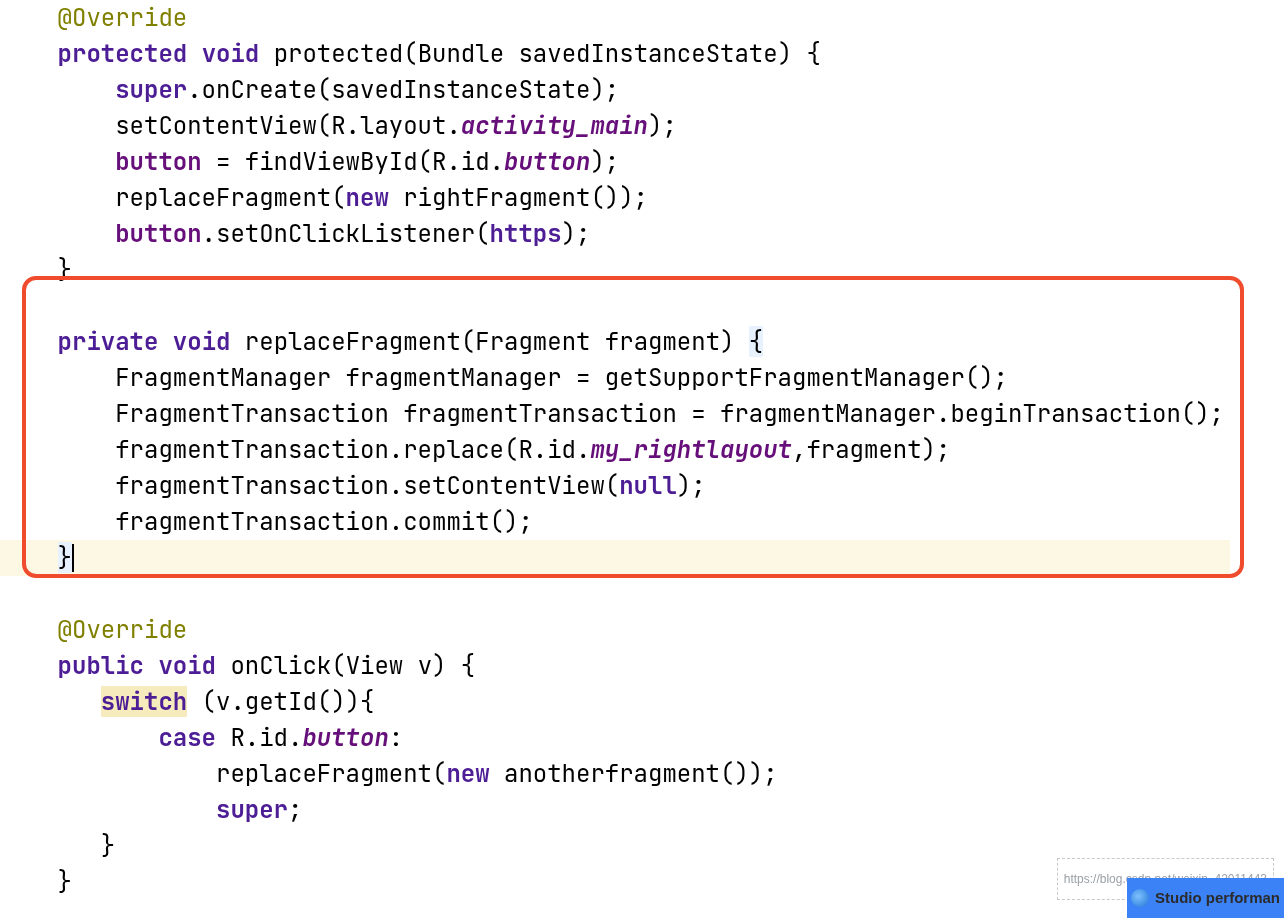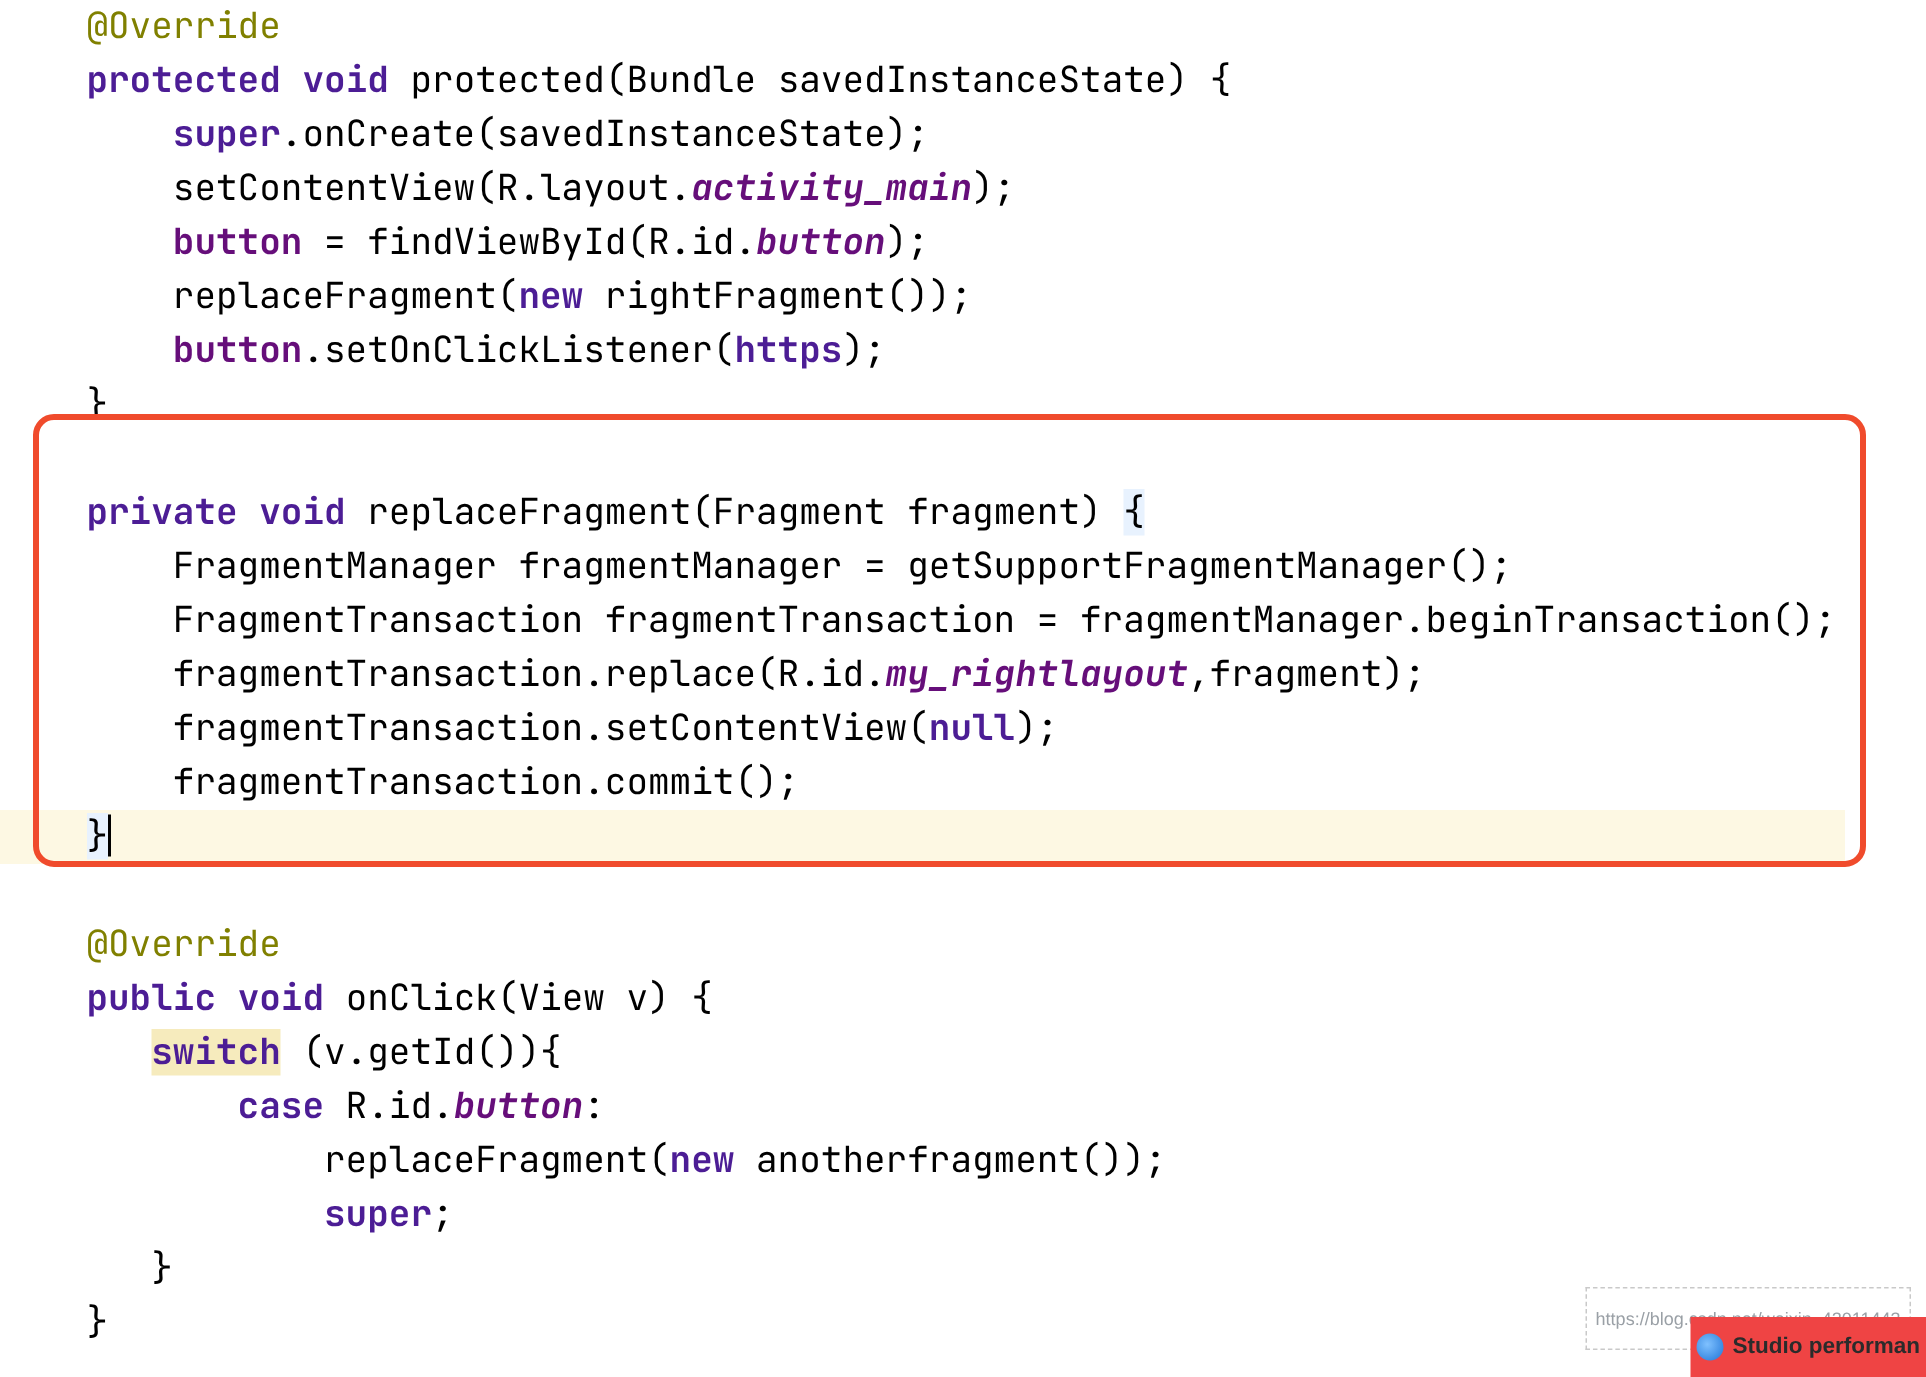--- a/index.html
+++ b/index.html
@@ -65,21 +65,21 @@
   .hintbar {
     position: absolute;
     right: 0;
     bottom: 0;
     display: flex;
     align-items: center;
     font-family: Arial, sans-serif;
     font-size: 15px;
     font-weight: bold;
     color: #2b2b2b;
-    background: #ef4444;
+    background: #3b82f6;
     padding: 2px 4px;
     gap:6px;
   }
   .bulb {
     width: 18px; height: 18px; border-radius: 50%; background: radial-gradient(circle at 40% 40%, #7fc1ff, #1f74d6);
     display:inline-block;
   }
 </style>
 </head>
 <body>

